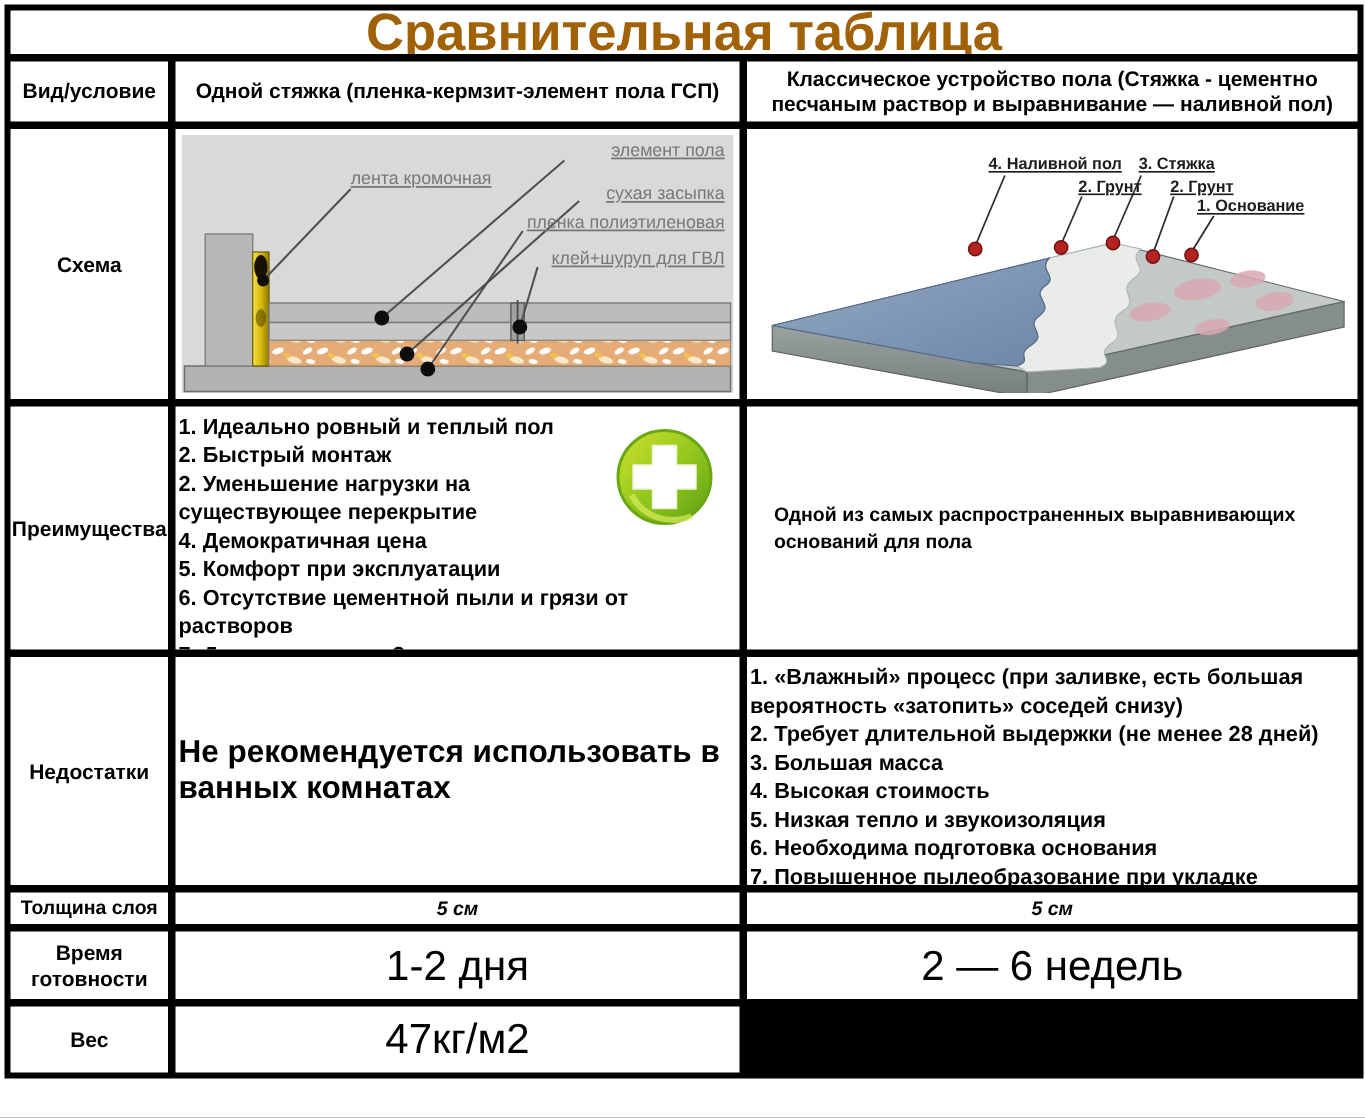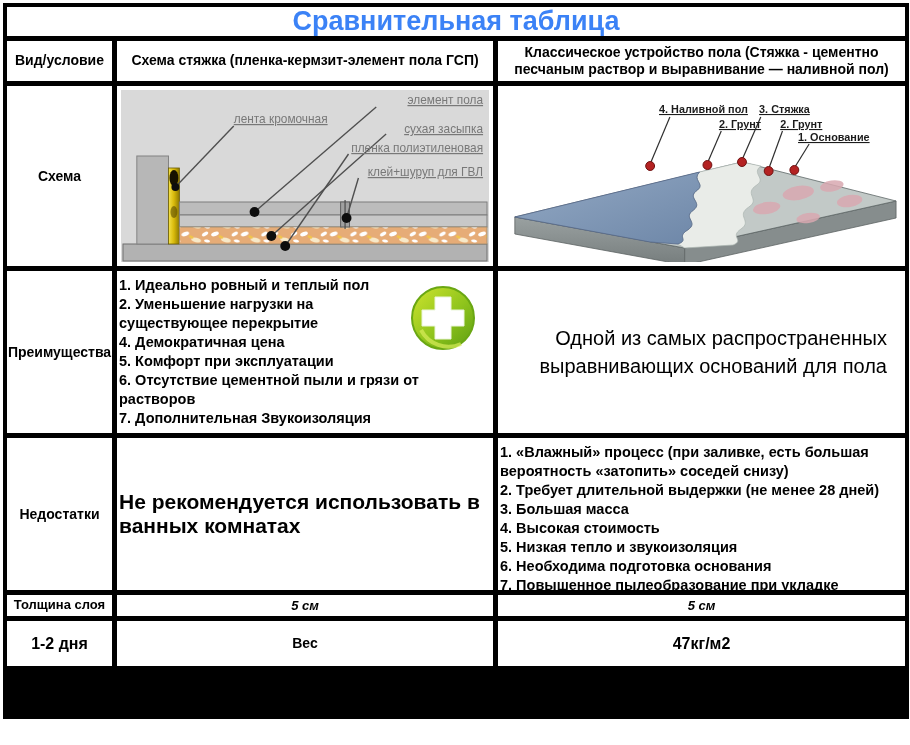--- a/index.html
+++ b/index.html
@@ -2,53 +2,53 @@
 <html><head>
 <meta charset="utf-8">
 <style>
   html,body{margin:0;padding:0;background:#fff;width:910px;height:745px;overflow:hidden;
     font-family:"Liberation Sans","DejaVu Sans",sans-serif;-webkit-font-smoothing:none;}
   .tbl{display:grid;grid-template-columns:105px 376px 407px;
     grid-template-rows:29px 40px 180px 162px 152px 21px 45px 44px;
     gap:5px;background:#000;padding:4px;width:898px;margin:3px 0 0 3px;}
   .cell{background:#fff;overflow:hidden;position:relative;}
   .title-cell{grid-column:1/-1;display:flex;align-items:center;justify-content:center;}
-  .title-text{color:#3b82f6;font-weight:bold;font-size:27px;letter-spacing:0px;}
+  .title-text{color:#a16207;font-weight:bold;font-size:35px;letter-spacing:0px;}
   .hdr{display:flex;align-items:center;justify-content:center;text-align:center;
     font-weight:bold;font-size:14px;line-height:1.25;padding:1px 4px;}
   .rowlabel{display:flex;align-items:center;justify-content:center;text-align:center;
     font-weight:bold;font-size:14px;line-height:1.15;padding:0;}
   .rowlabel.small{font-size:13px;}
   .diagram-cell{padding:4px;}
   .diagram-cell svg{display:block;width:100%;height:100%;}
   .items{padding:5px 2px 20px 2px;font-weight:bold;font-size:14.5px;line-height:19px;}
   .items .it{display:block;}
   .plus-wrap{float:right;width:70px;height:70px;margin:8px 12px 6px 6px;}
-  .center-text{display:flex;align-items:center;justify-content:center;text-align:right;
-    font-weight:normal;font-size:20px;line-height:1.4;padding:0 18px;}
+  .center-text{display:flex;align-items:center;justify-content:center;text-align:left;
+    font-weight:bold;font-size:13px;line-height:1.4;padding:0 18px;}
   .left-center-text{display:flex;align-items:center;justify-content:flex-start;
     font-weight:bold;font-size:21px;padding-left:2px;}
   .val-small{display:flex;align-items:center;justify-content:center;
     font-weight:bold;font-size:13px;font-style:italic;}
   .val-big{display:flex;align-items:center;justify-content:center;
-    font-weight:bold;font-size:16px;}
+    font-weight:normal;font-size:28px;}
   .dlabel{fill:#787878;font-size:12px;text-decoration:underline;}
   .rlabel{fill:#1c1c1c;font-size:11px;font-weight:bold;text-decoration:underline;}
 </style>
 </head>
 <body>
 
 <div class="tbl">
 
   <div class="cell title-cell">
     <span class="title-text">Сравнительная таблица</span>
   </div>
 
   <div class="cell hdr">Вид/условие</div>
-  <div class="cell hdr">Схема стяжка (пленка-кермзит-элемент пола ГСП)</div>
+  <div class="cell hdr">Одной стяжка (пленка-кермзит-элемент пола ГСП)</div>
   <div class="cell hdr">Классическое устройство пола (Стяжка - цементно песчаным раствор и выравнивание — наливной пол)</div>
 
   <div class="cell rowlabel">Схема</div>
 
   <div class="cell diagram-cell">
     <svg viewBox="0 0 372 172" preserveAspectRatio="none">
       <defs>
         <pattern id="zasypka" width="30" height="14" patternUnits="userSpaceOnUse">
           <rect width="30" height="14" fill="#e6ac77"></rect>
           <ellipse cx="5" cy="4" rx="4" ry="2" fill="#ffffff" transform="rotate(-18 5 4)"></ellipse>
@@ -171,20 +171,21 @@
               <stop offset="0.55" stop-color="#8fc41c"></stop>
               <stop offset="1" stop-color="#5d9e12"></stop>
           </linearGradient>
         </defs>
         <circle cx="34" cy="34" r="31" fill="url(#plusGrad)" stroke="#6aa713" stroke-width="2"></circle>
         <path d="M12 46 A31 31 0 0 0 52 60" fill="none" stroke="#d9ec5a" stroke-width="4" opacity="0.7"></path>
         <path d="M26 13 h16 v13 h13 v16 h-13 v13 h-16 v-13 h-13 v-16 h13 z" fill="#ffffff" stroke="#eaf5d8" stroke-width="1" stroke-linejoin="round"></path>
       </svg>
     </span>
     <span class="it">1. Идеально ровный и теплый пол</span>
+    <span class="it">2. Быстрый монтаж</span>
     <span class="it">2. Уменьшение нагрузки на существующее перекрытие</span>
     <span class="it">4. Демократичная цена</span>
     <span class="it">5. Комфорт при эксплуатации</span>
     <span class="it">6. Отсутствие цементной пыли и грязи от растворов</span>
     <span class="it">7. Дополнительная Звукоизоляция</span>
   </div>
 
   <div class="cell center-text">Одной из самых распространенных выравнивающих оснований для пола</div>
 
   <div class="cell rowlabel">Недостатки</div>
@@ -198,18 +199,20 @@
     <span class="it">4. Высокая стоимость</span>
     <span class="it">5. Низкая тепло и звукоизоляция</span>
     <span class="it">6. Необходима подготовка основания</span>
     <span class="it">7. Повышенное пылеобразование при укладке</span>
   </div>
 
   <div class="cell rowlabel small">Толщина слоя</div>
   <div class="cell val-small">5 см</div>
   <div class="cell val-small">5 см</div>
 
+  <div class="cell rowlabel" style="padding:0 8px;">Время готовности</div>
   <div class="cell val-big">1-2 дня</div>
+  <div class="cell val-big">2 — 6 недель</div>
 
   <div class="cell rowlabel">Вес</div>
   <div class="cell val-big">47кг/м2</div>
 
 </div>
 
 </body></html>

